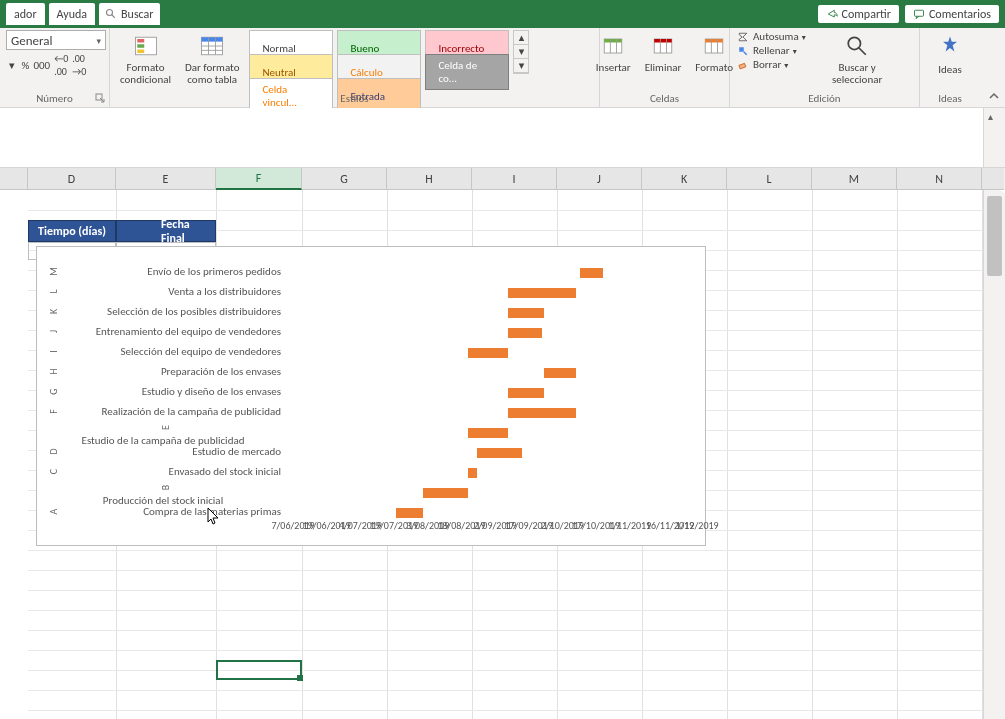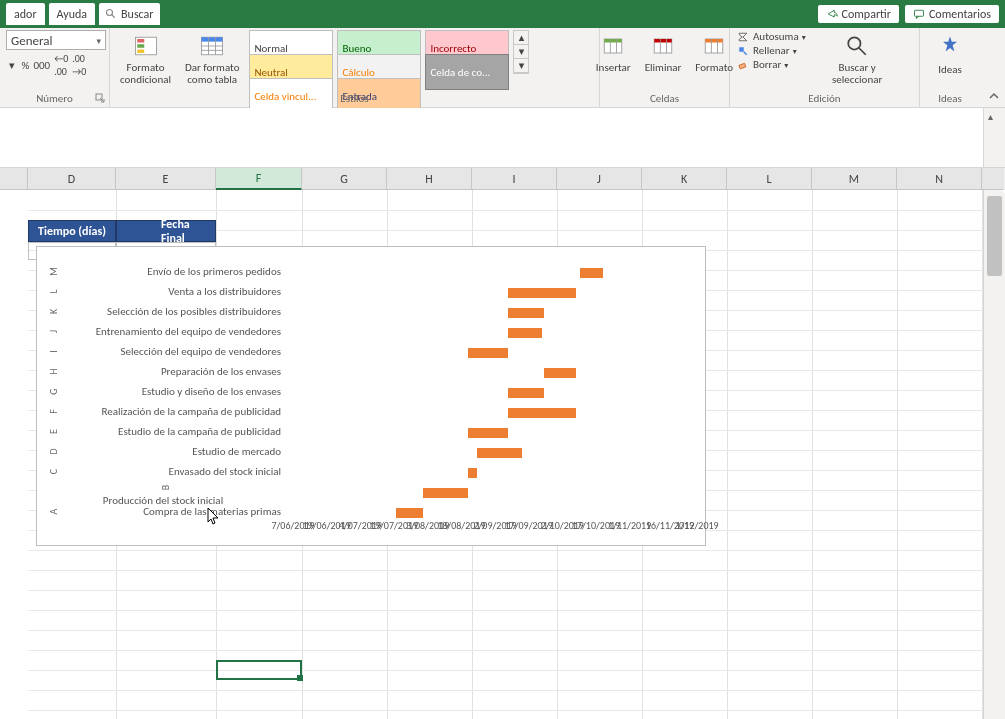--- a/index.html
+++ b/index.html
@@ -16,21 +16,21 @@
   .tab-search svg { width:12px; height:12px;}
 
   
   .ribbon { height: 80px; background: #f3f2f1; border-bottom: 1px solid #d6d6d6; display: flex; font-size: 11px; color:#444; position:relative;}
   .group { border-right: 1px solid #d6d6d6; padding: 2px 6px 0 6px; display: flex; flex-direction: column; position:relative;}
   .group-body { display: flex; align-items: flex-start; gap: 6px; flex:1;}
   .group-label-row { position:absolute; bottom:2px; left:0; right:0; text-align:center; font-size:11px; color:#666;}
   .group-label-row .launcher { position:absolute; right:4px; bottom:2px; width:10px; height:10px;}
   .bigbtn { display:flex; flex-direction:column; align-items:center; justify-content:center; gap:2px; padding:2px 4px; text-align:center; line-height:1.1;}
   .bigbtn svg { width:28px; height:28px; }
-  .style-cell { width:84px; height:36px; border:1px solid #bfbfbf; display:flex; align-items:center; padding:0 4px; font-size:11px; }
+  .style-cell { width:84px; height:36px; border:1px solid #bfbfbf; display:flex; align-items:center; padding:0 12px; font-size:11px; }
   .style-grid { display:grid; grid-template-columns: repeat(3, 86px); grid-auto-rows:22px; gap:2px; }
   .style-scroll { display:flex; flex-direction:column; gap:0; border:1px solid #c8c8c8; width:16px; height:44px; margin-left:2px;}
   .style-scroll div { flex:1; border-bottom:1px solid #c8c8c8; display:flex; align-items:center; justify-content:center;}
   .edit-col { display:flex; flex-direction:column; gap:1px; font-size:11px;}
   .edit-row { display:flex; align-items:center; gap:3px;}
   .edit-row svg { width:14px; height:12px;}
   .ideas-btn { display:flex; flex-direction:column; align-items:center; justify-content:center;}
   .ideas-btn svg { width:28px; height:30px;}
   .collapse-arrow { position:absolute; right:4px; bottom:4px; }
 
@@ -371,21 +371,21 @@
           <div class="txt">Preparación de los envases</div>
         </div>
         <div class="yrow" style="top: 126px; height: 20px;">
           <div class="code">G</div>
           <div class="txt">Estudio y diseño de los envases</div>
         </div>
         <div class="yrow" style="top: 146px; height: 20px;">
           <div class="code">F</div>
           <div class="txt">Realización de la campaña de publicidad</div>
         </div>
-        <div class="yrow" style="top: 166px; height: 20px;">
+        <div class="yrow" style="top: 166px; height: 20px; flex-direction: column;">
           <div class="code">E</div>
           <div class="txt">Estudio de la campaña de publicidad</div>
         </div>
         <div class="yrow" style="top: 186px; height: 20px;">
           <div class="code">D</div>
           <div class="txt">Estudio de mercado</div>
         </div>
         <div class="yrow" style="top: 206px; height: 20px;">
           <div class="code">C</div>
           <div class="txt">Envasado del stock inicial</div>

